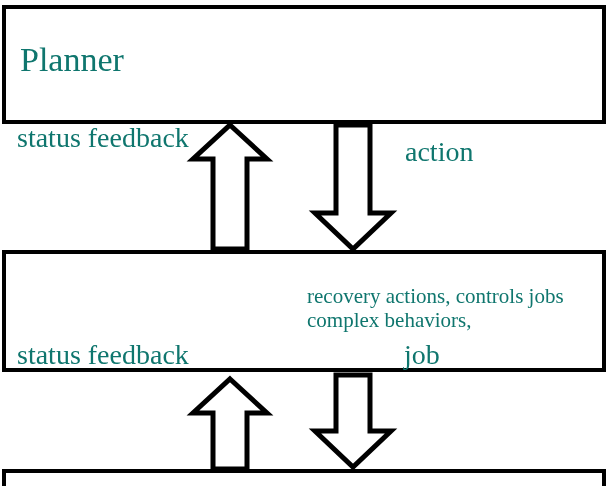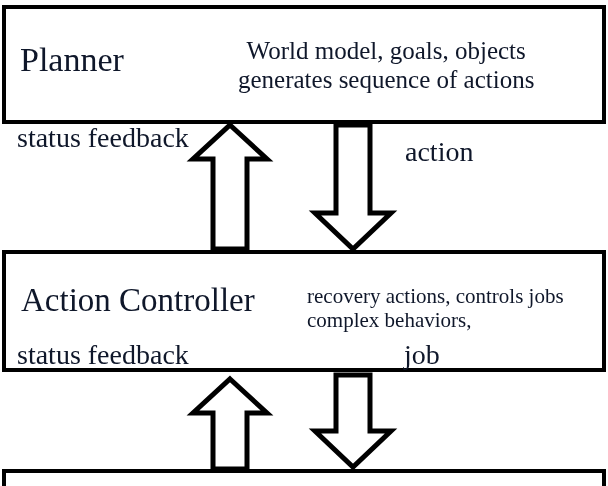--- a/index.html
+++ b/index.html
@@ -7,21 +7,21 @@
     padding: 0;
     background: #ffffff;
   }
   #canvas {
     position: relative;
     width: 608px;
     height: 486px;
     background: #ffffff;
     overflow: hidden;
     font-family: "Liberation Serif", "DejaVu Serif", serif;
-    color: #0f172a;
+    color: #0f766e;
   }
 
   
   .box {
     position: absolute;
     box-sizing: border-box;
     border: 4px solid #000000;
     background: #ffffff;
   }
   #box-planner   { left: 2px; top: 5px;   width: 604px; height: 119px; }
@@ -92,38 +92,33 @@
   #arrow-up-2   { left: 189px; top: 375px; }
   #arrow-down-2 { left: 310px; top: 375px; }
 </style>
 </head>
 <body>
 
 <div id="canvas">
 
   <div class="box" id="box-planner"></div>
   <div class="title" id="planner-title">Planner</div>
-  <div class="desc" id="planner-desc">
-    <span class="desc-line">World model, goals, objects</span>
-    <span class="desc-line">generates sequence of actions</span>
-  </div>
 
   <div class="edge-label" id="label-status-1">status feedback</div>
   <div class="edge-label" id="label-action">action</div>
 
   <svg class="arrow-svg" id="arrow-up-1" width="82" height="132" viewBox="0 0 82 132">
     <polygon class="arrow-shape" points="41,4 78,38 58,38 58,128 24,128 24,38 4,38"></polygon>
   </svg>
 
   <svg class="arrow-svg" id="arrow-down-1" width="86" height="132" viewBox="0 0 86 132">
     <polygon class="arrow-shape" points="26,4 60,4 60,92 81,92 43,128 5,92 26,92"></polygon>
   </svg>
 
   <div class="box" id="box-action"></div>
-  <div class="title" id="action-title">Action Controller</div>
   <div class="desc" id="action-desc">
     <span class="desc-line">recovery actions, controls jobs</span>
     <span class="desc-line">complex behaviors,</span>
   </div>
 
   <div class="edge-label" id="label-status-2">status feedback</div>
   <div class="edge-label" id="label-job">job</div>
 
   <svg class="arrow-svg" id="arrow-up-2" width="82" height="96" viewBox="0 0 82 96">
     <polygon class="arrow-shape" points="41,4 78,38 58,38 58,94 24,94 24,38 4,38"></polygon>

